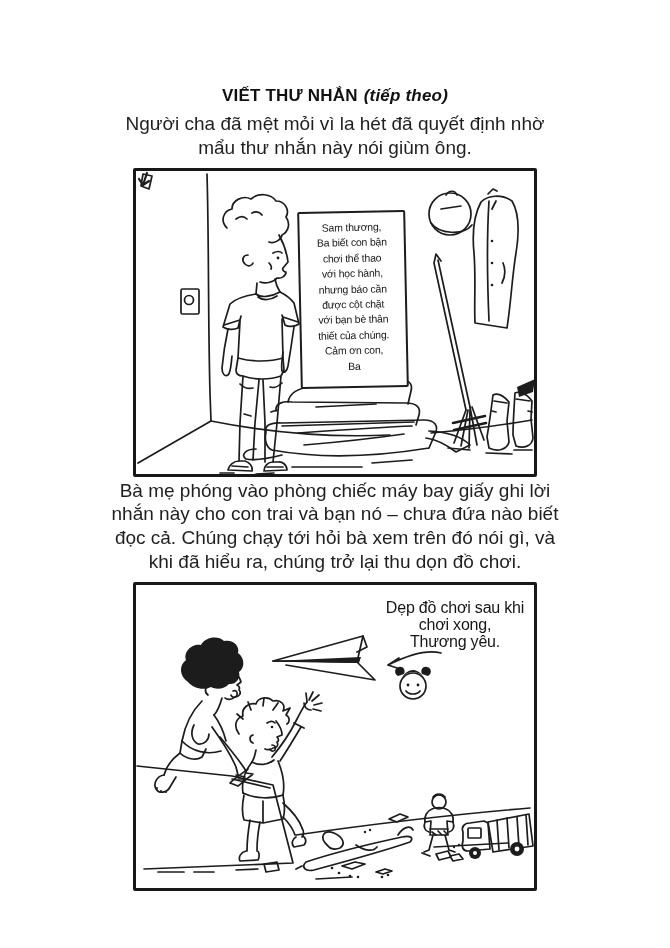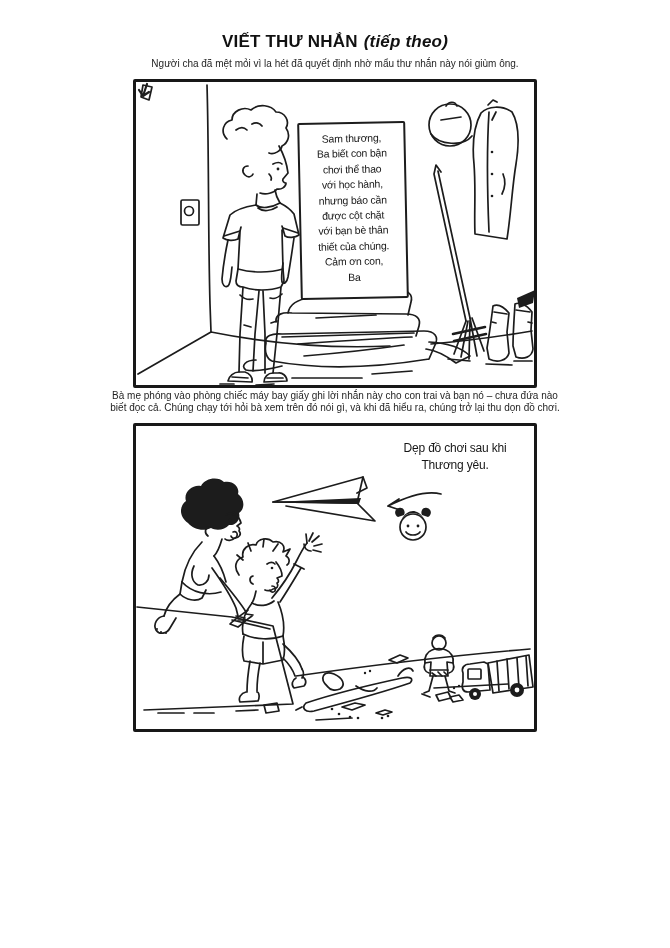--- a/index.html
+++ b/index.html
@@ -2,27 +2,27 @@
 <html><head>
 <meta charset="utf-8">
 <style>
   html,body{margin:0;padding:0;background:#e8e8e8;}
   .page{
     width:670px;height:948px;background:#ffffff;position:relative;
     font-family:"Liberation Sans", sans-serif;color:#1c1c1c;overflow:hidden;
     margin:0 auto;
   }
   .title{
-    margin:0;padding-top:32px;text-align:center;
+    margin:0;padding-top:86px;text-align:center;
     font-size:17px;font-weight:bold;letter-spacing:.2px;color:#111;
   }
   .title em{font-weight:600;font-style:italic;margin-left:6px;}
   .caption{
     margin:6px auto 8px;width:452px;text-align:center;
-    font-size:10px;line-height:1.25;color:#1f1f1f;
+    font-size:19px;line-height:1.25;color:#1f1f1f;
   }
   .caption.middle{margin:2px auto 8px;}
   .panel{
     width:398px;height:303px;border:3px solid #181818;border-radius:2px;
     margin:0 auto;position:relative;background:#fff;
   }
   .panel svg{position:absolute;left:0;top:0;}
   .s{stroke:#1c1c1c;stroke-width:1.7;fill:none;stroke-linecap:round;stroke-linejoin:round;}
   .s2{stroke:#1c1c1c;stroke-width:2.6;fill:none;stroke-linecap:round;}
   .f{fill:#1c1c1c;stroke:none;}
@@ -32,21 +32,21 @@
     background:#fff;border:2px solid #1c1c1c;border-radius:2px;
     transform:rotate(-1.2deg);padding-top:7px;box-sizing:content-box;
     text-align:center;font-size:10.5px;line-height:15.4px;letter-spacing:-0.2px;
     color:#161616;
   }
   .note-pin{position:absolute;left:206px;top:25px;}
   .note-arrow{position:absolute;left:166px;top:186px;}
   
   .note2{
     position:absolute;left:243px;top:14px;width:152px;text-align:center;
-    font-size:12px;line-height:17px;letter-spacing:-0.2px;color:#161616;
+    font-size:16px;line-height:17px;letter-spacing:-0.2px;color:#161616;
   }
   .note2 .l3{}
 </style>
 </head>
 <body>
 
 <div class="page">
 
   <h1 class="title"><span>VIẾT THƯ NHẮN</span><em>(tiếp theo)</em></h1>
 
@@ -264,17 +264,18 @@
         <circle class="f" cx="246" cy="292" r="1.3"></circle>
           <circle class="f" cx="252" cy="290" r="1.3"></circle>
         <circle class="f" cx="318" cy="262" r="1.2"></circle>
           <circle class="f" cx="323" cy="260" r="1.2"></circle>
         <path class="s" d="M286,268 l8,3 M180,294 l36,-2"></path>
       </g>
     </svg>
 
     <div class="note2">
       <div>Dẹp đồ chơi sau khi</div>
+      <div>chơi xong,</div>
       <div class="l3">Thương yêu.</div>
     </div>
   </div>
 
 </div>
 
 </body></html>

